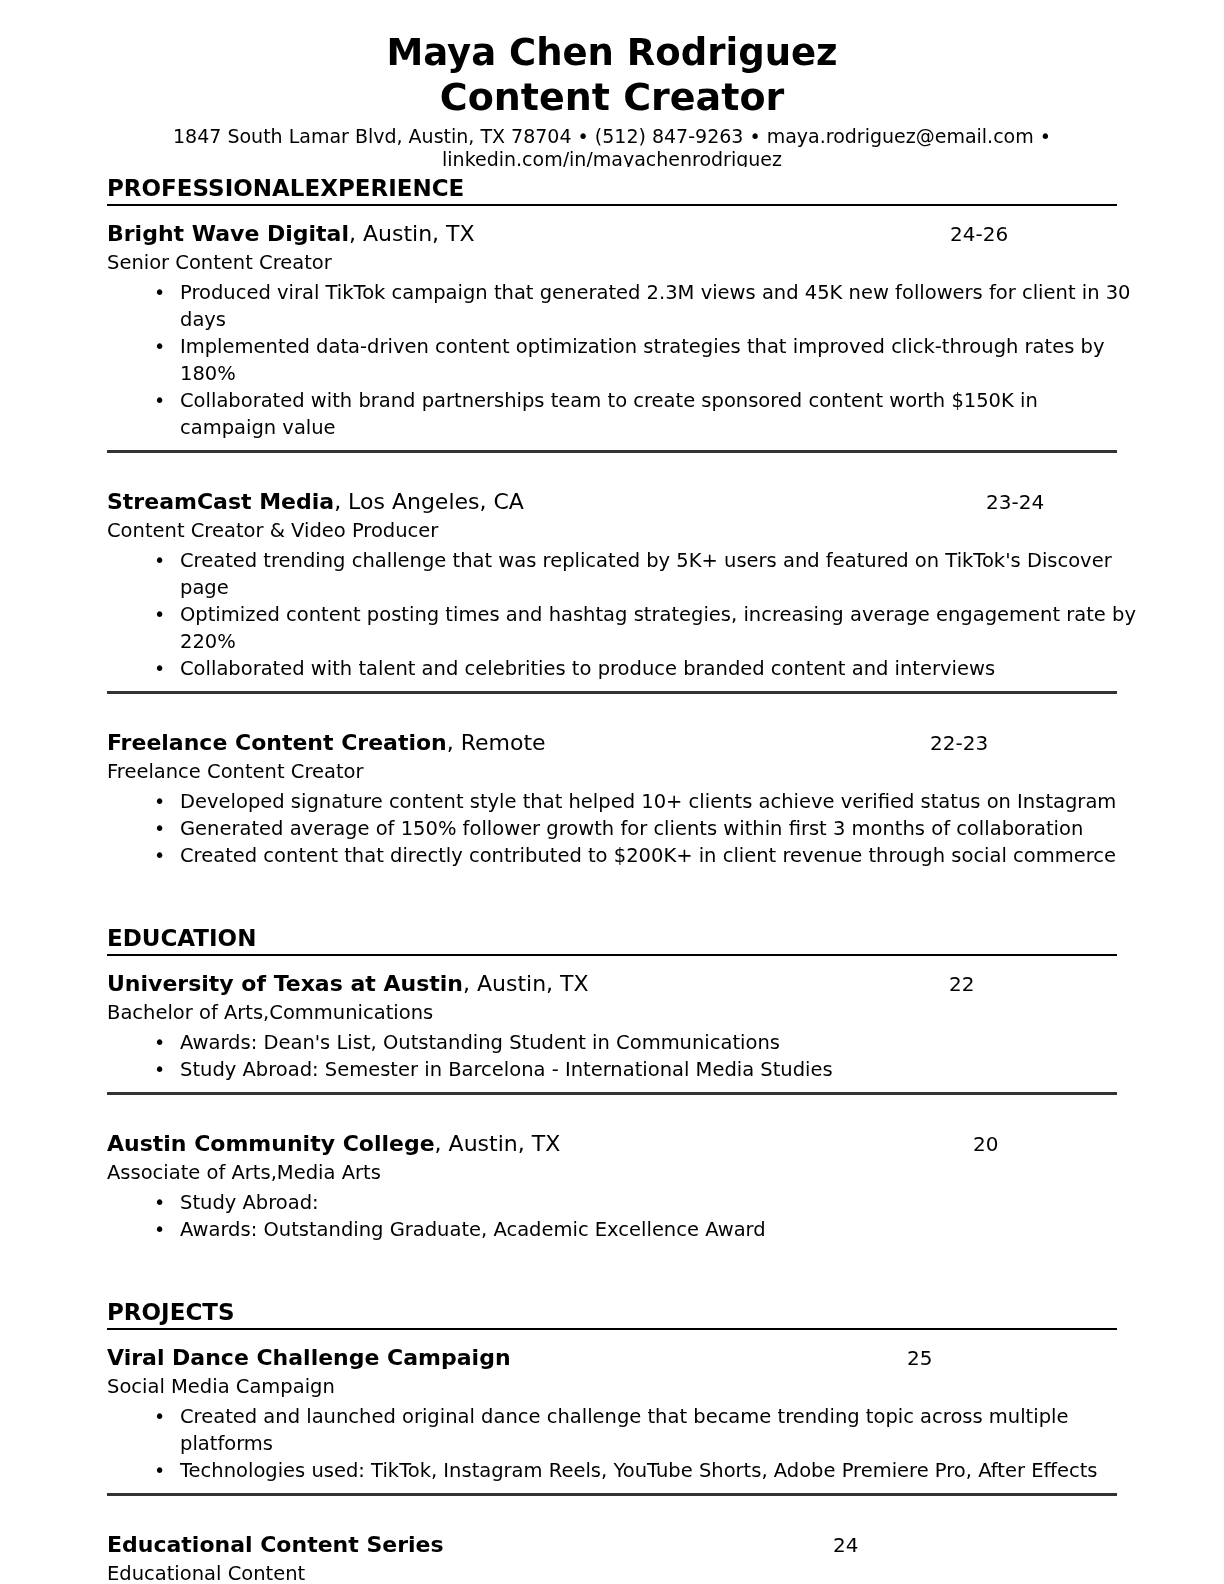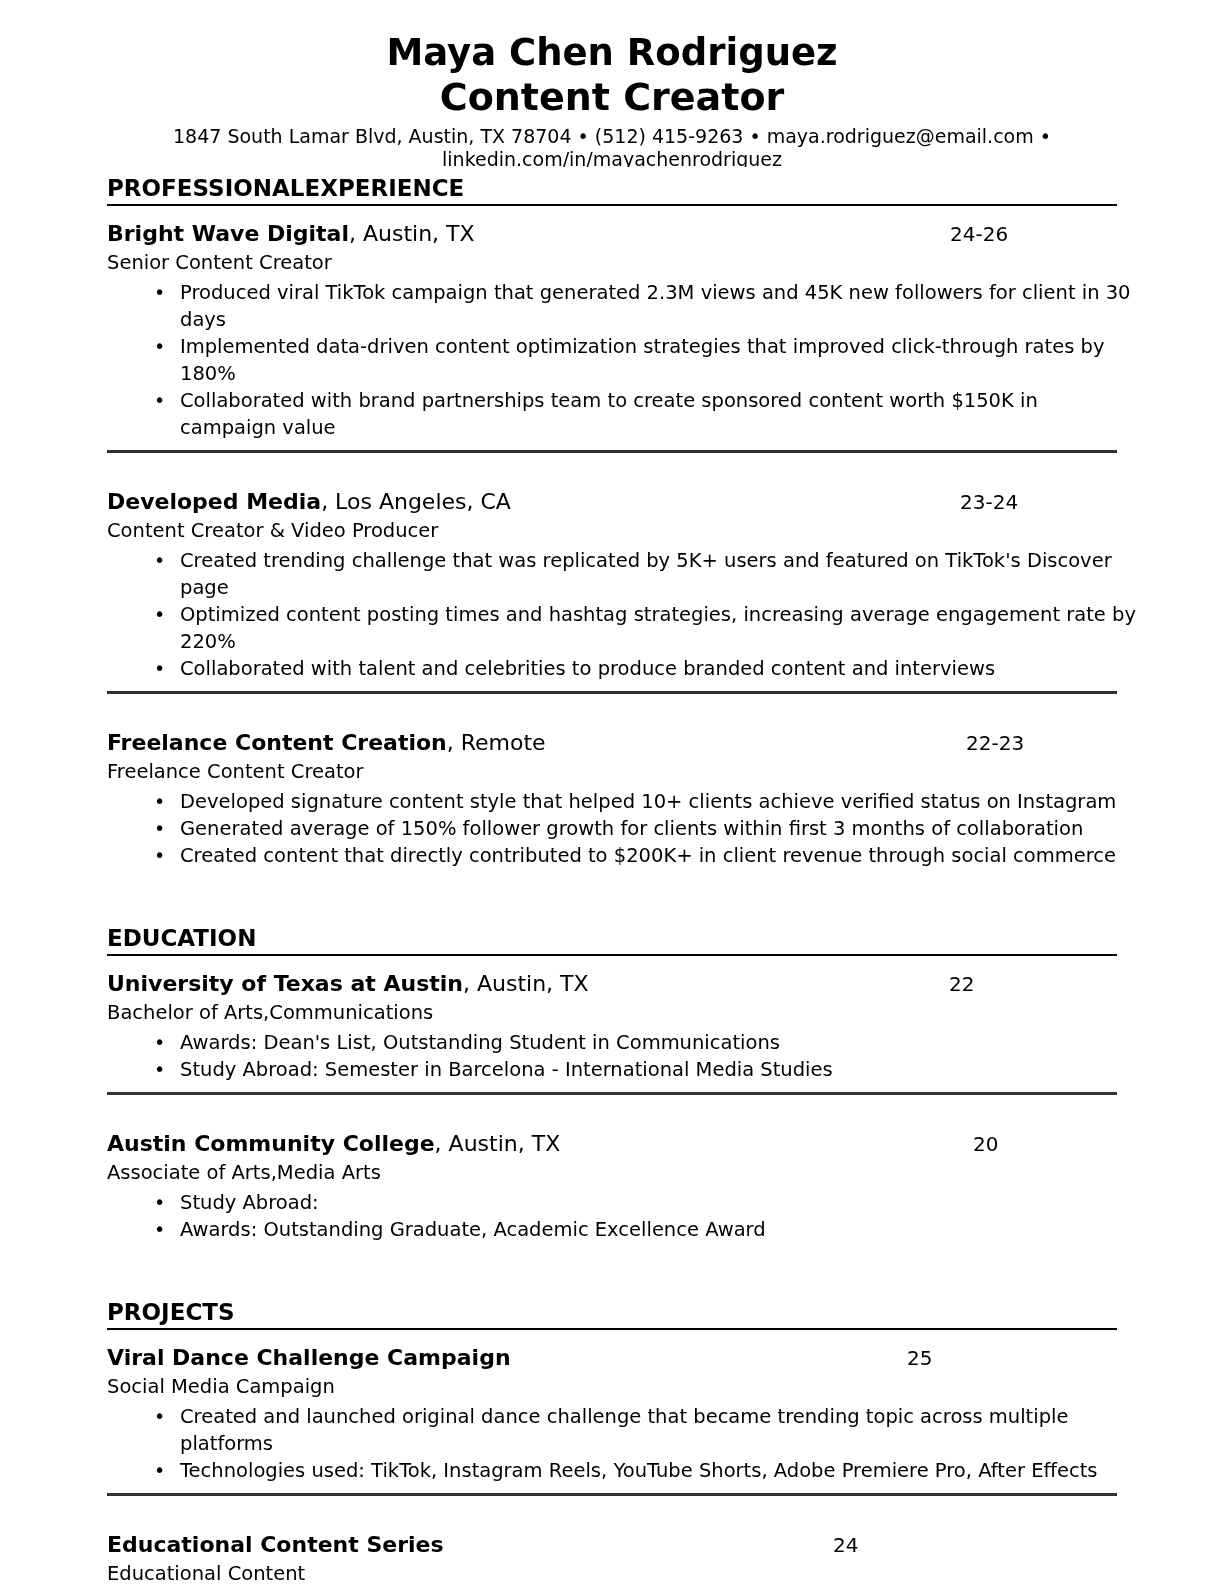--- a/index.html
+++ b/index.html
@@ -107,21 +107,21 @@
 </style>
 </head>
 <body>
 
 <div class="page">
 
   <header class="rheader">
     <div class="name">Maya Chen Rodriguez</div>
     <div class="jobtitle">Content Creator</div>
     <div class="contact">
-      <div class="contact-l1">1847 South Lamar Blvd, Austin, TX 78704 • (512) 415-9263 • maya.rodriguez@email.com •</div>
+      <div class="contact-l1">1847 South Lamar Blvd, Austin, TX 78704 • (512) 847-9263 • maya.rodriguez@email.com •</div>
       <div class="contact-l2">linkedin.com/in/mayachenrodriguez</div>
     </div>
   </header>
 
   <section class="sec-experience">
     <h2 class="sec-h">PROFESSIONALEXPERIENCE</h2>
     <div class="sec-rule"></div>
 
     <article class="entry first">
       <div class="ehead">
@@ -132,36 +132,36 @@
       <ul class="bullets">
         <li>Produced viral TikTok campaign that generated 2.3M views and 45K new followers for client in 30 days</li>
         <li>Implemented data-driven content optimization strategies that improved click-through rates by 180%</li>
         <li>Collaborated with brand partnerships team to create sponsored content worth $150K in campaign value</li>
       </ul>
       <div class="entry-divider"></div>
     </article>
 
     <article class="entry follow">
       <div class="ehead">
-        <span class="org">Developed Media</span><span class="loc">, Los Angeles, CA</span>
-        <span class="date" style="left:853px">23-24</span>
+        <span class="org">StreamCast Media</span><span class="loc">, Los Angeles, CA</span>
+        <span class="date" style="left:879px">23-24</span>
       </div>
       <div class="role">Content Creator &amp; Video Producer</div>
       <ul class="bullets">
         <li>Created trending challenge that was replicated by 5K+ users and featured on TikTok's Discover page</li>
         <li>Optimized content posting times and hashtag strategies, increasing average engagement rate by 220%</li>
         <li>Collaborated with talent and celebrities to produce branded content and interviews</li>
       </ul>
       <div class="entry-divider"></div>
     </article>
 
     <article class="entry follow">
       <div class="ehead">
         <span class="org">Freelance Content Creation</span><span class="loc">, Remote</span>
-        <span class="date" style="left:859px">22-23</span>
+        <span class="date" style="left:823px">22-23</span>
       </div>
       <div class="role">Freelance Content Creator</div>
       <ul class="bullets">
         <li>Developed signature content style that helped 10+ clients achieve verified status on Instagram</li>
         <li>Generated average of 150% follower growth for clients within first 3 months of collaboration</li>
         <li>Created content that directly contributed to $200K+ in client revenue through social commerce</li>
       </ul>
     </article>
   </section>
 

